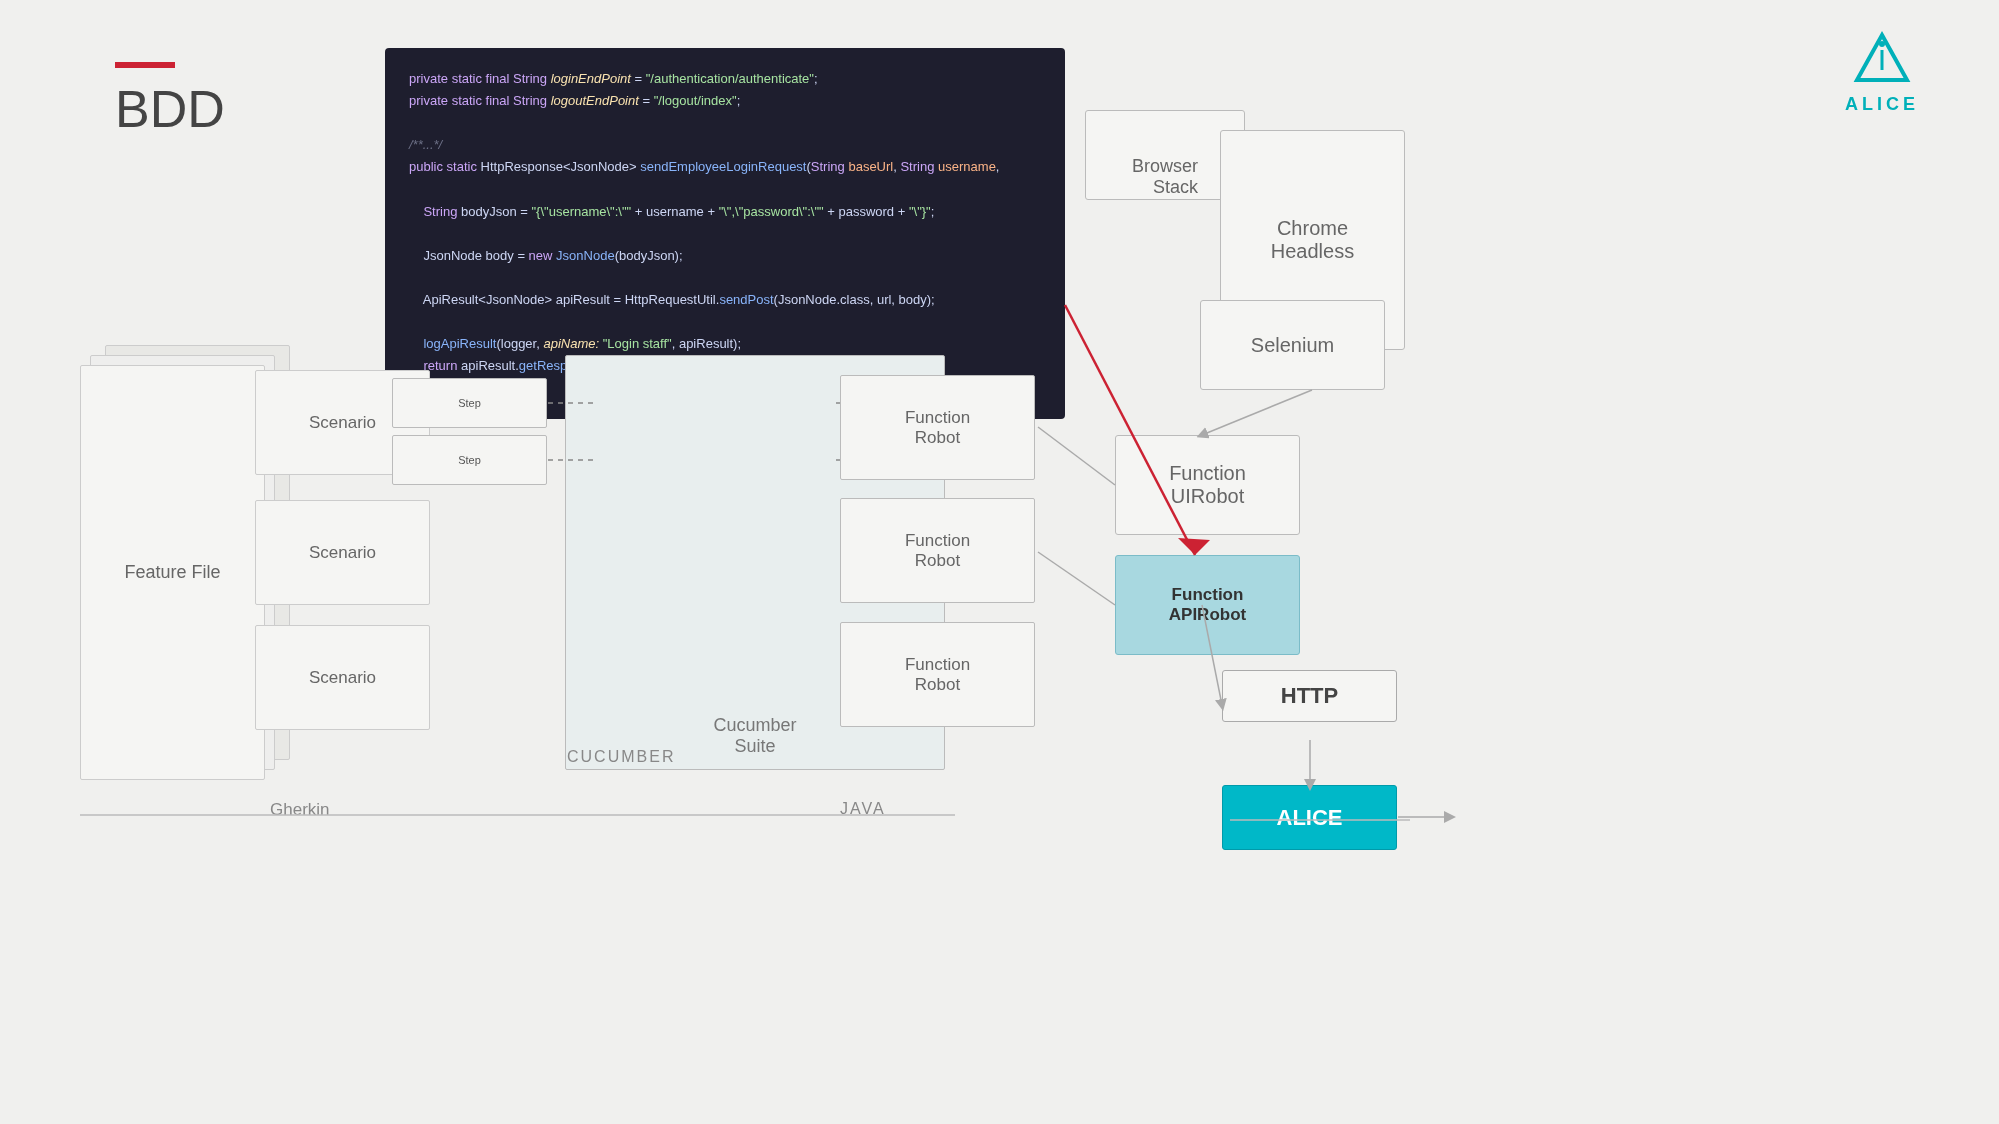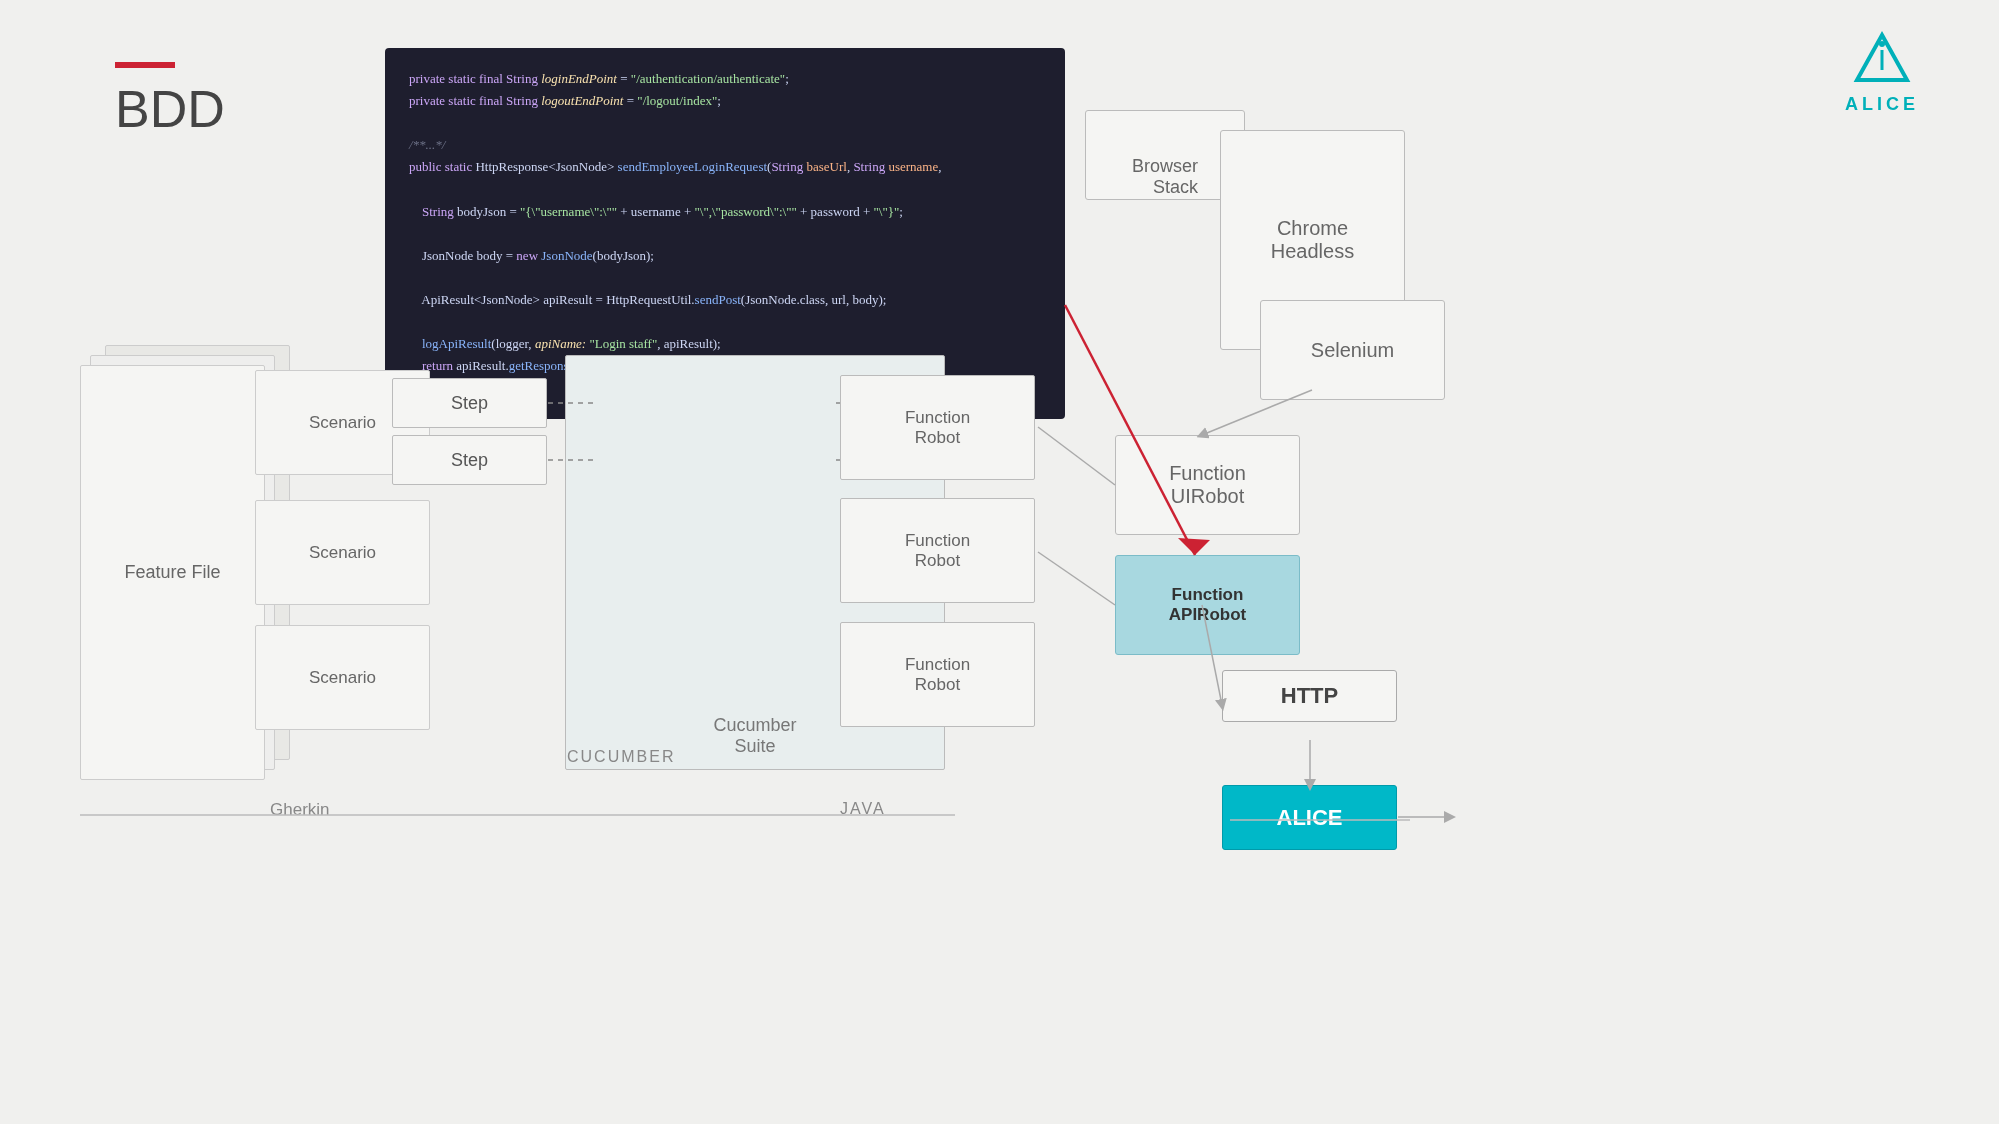--- a/index.html
+++ b/index.html
@@ -58,21 +58,21 @@
 
     
     .code-panel {
       position: absolute;
       top: 48px;
       left: 385px;
       width: 680px;
       background: #1e1e2e;
       border-radius: 4px;
       padding: 20px 24px;
-      font-family: Liberation Serif, serif;
+      font-family: Liberation Sans, sans-serif;
       font-size: 13px;
       line-height: 1.7;
       color: #cdd6f4;
     }
     .code-line { white-space: pre; }
     .kw { color: #cba6f7; }
     .str { color: #a6e3a1; }
     .fn { color: #89b4fa; }
     .cm { color: #6c7086; font-style: italic; }
     .param { color: #fab387; }
@@ -140,21 +140,21 @@
 
     
     .step-box {
       position: absolute;
       background: #f5f5f3;
       border: 1px solid #bbb;
       border-radius: 2px;
       display: flex;
       align-items: center;
       justify-content: center;
-      font-size: 18px;
+      font-size: 11px;
       color: #555;
     }
 
     
     .step-def-box {
       position: absolute;
       background: #f5f5f3;
       border: 1px solid #bbb;
       border-radius: 2px;
       display: flex;
@@ -363,21 +363,21 @@
 <div class="arch-box" style="position:absolute; top:110px; left:1085px; width:160px; height:90px; font-size:18px;">
   <span style="white-space:pre-line;text-align:right;margin-top:44px;">Browser
 Stack</span>
 </div>
 
 <div class="arch-box" style="position:absolute; top:130px; left:1220px; width:185px; height:220px;">
   <span style="white-space:pre-line;text-align:center;">Chrome
 Headless</span>
 </div>
 
-<div class="arch-box" style="position:absolute; top:300px; left:1260px; width:185px; height:100px;">
+<div class="arch-box" style="position:absolute; top:300px; left:1200px; width:185px; height:90px;">
   <span style="text-align:center;">Selenium</span>
 </div>
 
 <div class="arch-box" style="position:absolute; top:435px; left:1115px; width:185px; height:100px;">
   <span style="white-space:pre-line;text-align:center;">Function
 UIRobot</span>
 </div>
 
 <div class="arch-box highlighted" style="position:absolute; top:555px; left:1115px; width:185px; height:100px; font-size:17px;">
   <span style="white-space:pre-line;text-align:center;">Function

